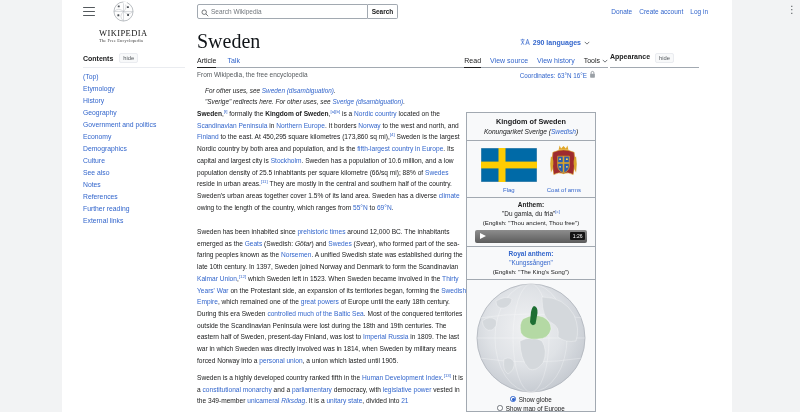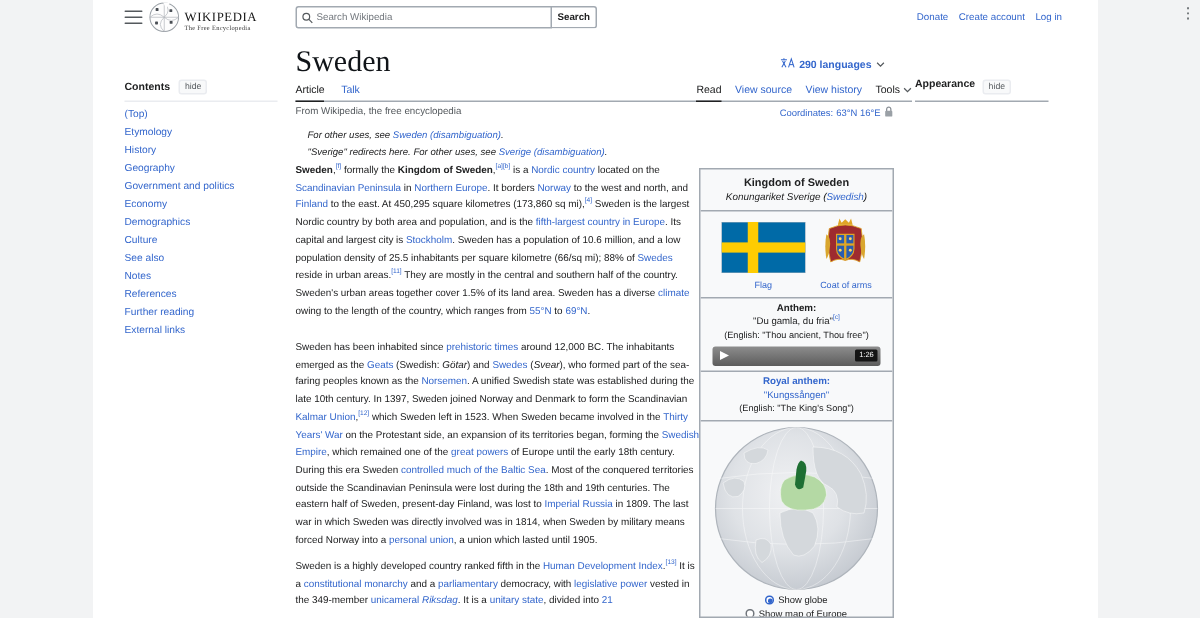--- a/index.html
+++ b/index.html
@@ -10,21 +10,21 @@
   html,body{width:800px;height:412px;overflow:hidden;}
   body{background:var(--pagebg);font-family:"Liberation Sans","DejaVu Sans",sans-serif;color:var(--text);position:relative;}
   .sheet{position:absolute;left:62px;top:0;width:670px;height:412px;background:#fff;}
   .abs{position:absolute;}
   .lnk{color:var(--link);cursor:pointer;text-decoration:none;}
   .flex{display:flex;align-items:center;}
 
   
   .burger{left:21px;top:7px;width:12px;height:9px;display:flex;flex-direction:column;justify-content:space-between;cursor:pointer;}
   .burger i{display:block;height:1.4px;background:#54595d;border-radius:1px;}
-  .logo{left:37px;top:1px;gap:3px;cursor:pointer;}
+  .logo{left:37px;top:1px;gap:3px;cursor:pointer;flex-direction:column;}
   .logo-title{font-family:"Liberation Serif","DejaVu Serif",serif;font-size:8.5px;letter-spacing:.4px;color:#161616;line-height:1.05;}
   .logo-tag{font-family:"Liberation Serif","DejaVu Serif",serif;font-size:4.3px;color:#3a3a3a;letter-spacing:.2px;}
   .search{left:135px;top:4px;width:201px;height:15px;display:flex;}
   .search-box{flex:1;border:1px solid var(--border);border-radius:2px 0 0 2px;background:#fff;display:flex;align-items:center;padding:0 3px;gap:2px;}
   .search-box input{flex:1;border:0;outline:0;font-size:6.5px;color:var(--text);background:transparent;font-family:inherit;}
   .search-box input::placeholder{color:#72777d;}
   .search-btn{width:30px;border:1px solid var(--border);border-left:0;border-radius:0 2px 2px 0;background:#fff;font-size:6.5px;font-weight:bold;color:var(--text);cursor:pointer;font-family:inherit;}
   .hdr-links{right:24px;top:8px;gap:7px;font-size:6.5px;}
   .kebab{left:787px;top:4px;font-size:10px;color:#54595d;cursor:pointer;}
 

